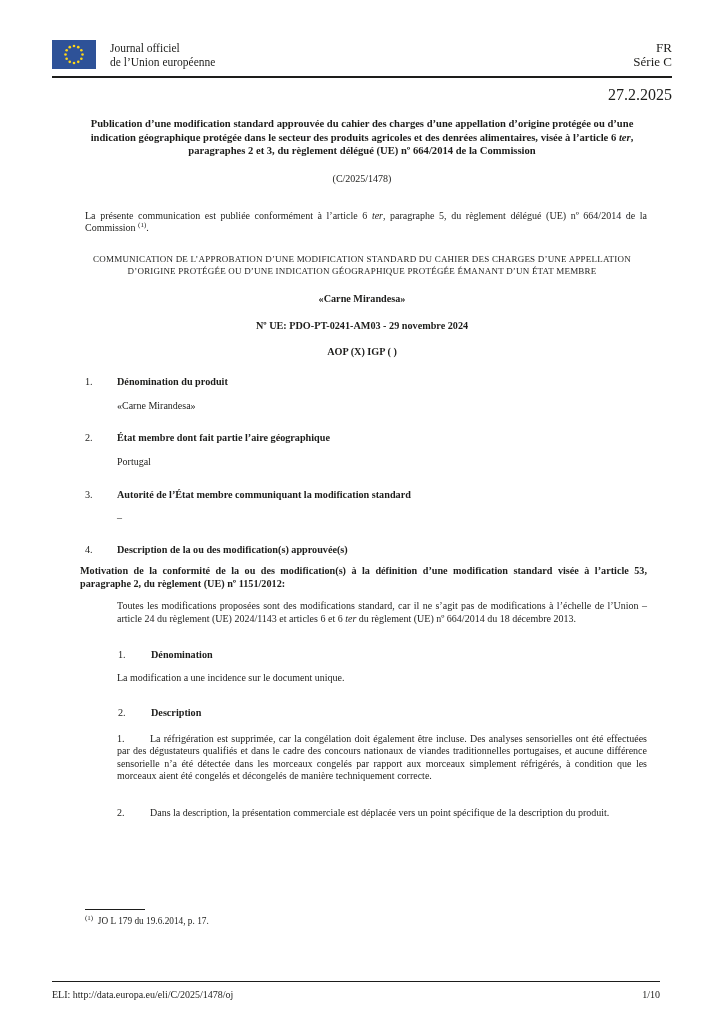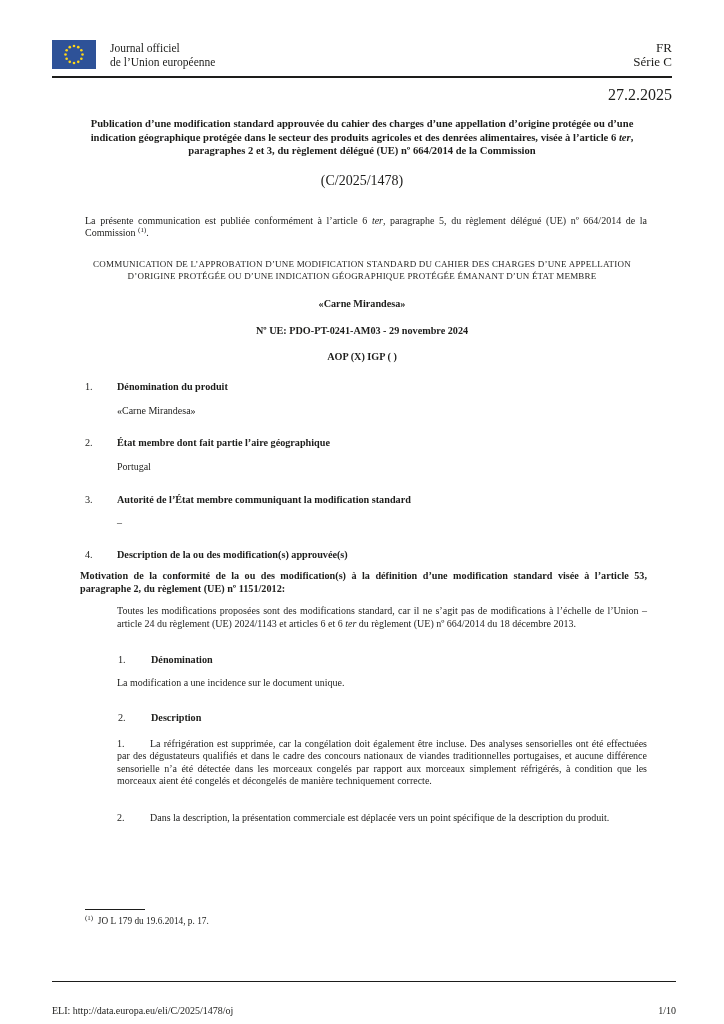--- a/index.html
+++ b/index.html
@@ -18,21 +18,21 @@
   .hdr-left{display:flex;align-items:flex-start;gap:14px;}
   .flag{width:44px;height:29px;display:block;}
   .journal-title{font-size:11.5px;line-height:14px;padding-top:1px;}
   .hdr-right{text-align:right;font-size:13px;line-height:14px;padding-top:1px;}
   .hdr-rule{border-bottom:2px solid #1d1d1b;margin-top:6px;}
   .docnum-row{position:relative;margin-top:6px;height:20px;}
   .docnum{display:block;text-align:center;font-size:15px;letter-spacing:.3px;}
   .docdate{position:absolute;right:0;top:2px;font-size:16px;}
   
   .main-title{margin:13px auto 0 auto;width:566px;text-align:center;font-weight:bold;font-size:10.6px;line-height:13.5px;}
-  .docref{margin-top:15px;text-align:center;font-size:14px;}
+  .docref{margin-top:15px;text-align:center;font-size:10px;}
   .intro{margin:26px 25px 0 33px;text-align:justify;font-size:10px;line-height:12.5px;}
   .comm{margin:18px auto 0 auto;width:560px;text-align:center;font-size:9px;line-height:12px;letter-spacing:.2px;}
   .cblock{margin-top:15px;text-align:center;font-weight:bold;font-size:10.2px;line-height:13px;}
   .cblock2{margin-top:14px;}
   .cblock3{margin-top:13px;}
   sup{font-size:7px;vertical-align:super;line-height:0;}
   .ital{font-style:italic;}
   
   .sec-head{display:flex;margin:17px 25px 0 33px;font-weight:bold;font-size:10.2px;line-height:13px;}
   .sec-head .num{flex:0 0 32px;font-weight:normal;}
@@ -45,22 +45,22 @@
   .sub-head .num{flex:0 0 33px;font-weight:normal;}
   .sub-head.mt21{margin-top:21px;}
   .para{margin:9px 25px 0 65px;text-align:justify;font-size:10px;line-height:12.5px;}
   .para.mt11{margin-top:11px;}
   .para.mt14{margin-top:14px;}
   .para.mt24{margin-top:24px;}
   .pnum{display:inline-block;width:33px;}
   
   .footnote{position:absolute;top:909px;left:85px;right:77px;font-size:9.3px;line-height:12px;}
   .fn-rule{width:60px;border-top:1.5px solid #1d1d1b;margin-bottom:5px;}
-  .footer{position:absolute;top:981px;left:52px;right:48px;border-top:1.5px solid #1d1d1b;
-          padding-top:23px;display:flex;justify-content:space-between;font-size:10px;}
+  .footer{position:absolute;top:981px;left:52px;right:64px;border-top:1.5px solid #1d1d1b;
+          padding-top:7px;display:flex;justify-content:space-between;font-size:10px;}
 </style>
 </head>
 <body>
 
 <div class="page">
 
   <div class="hdr">
     <div class="hdr-left">
       <svg class="flag" viewBox="0 0 44 29" aria-hidden="true">
         <rect x="0" y="0" width="44" height="29" fill="#2e5298"></rect>

